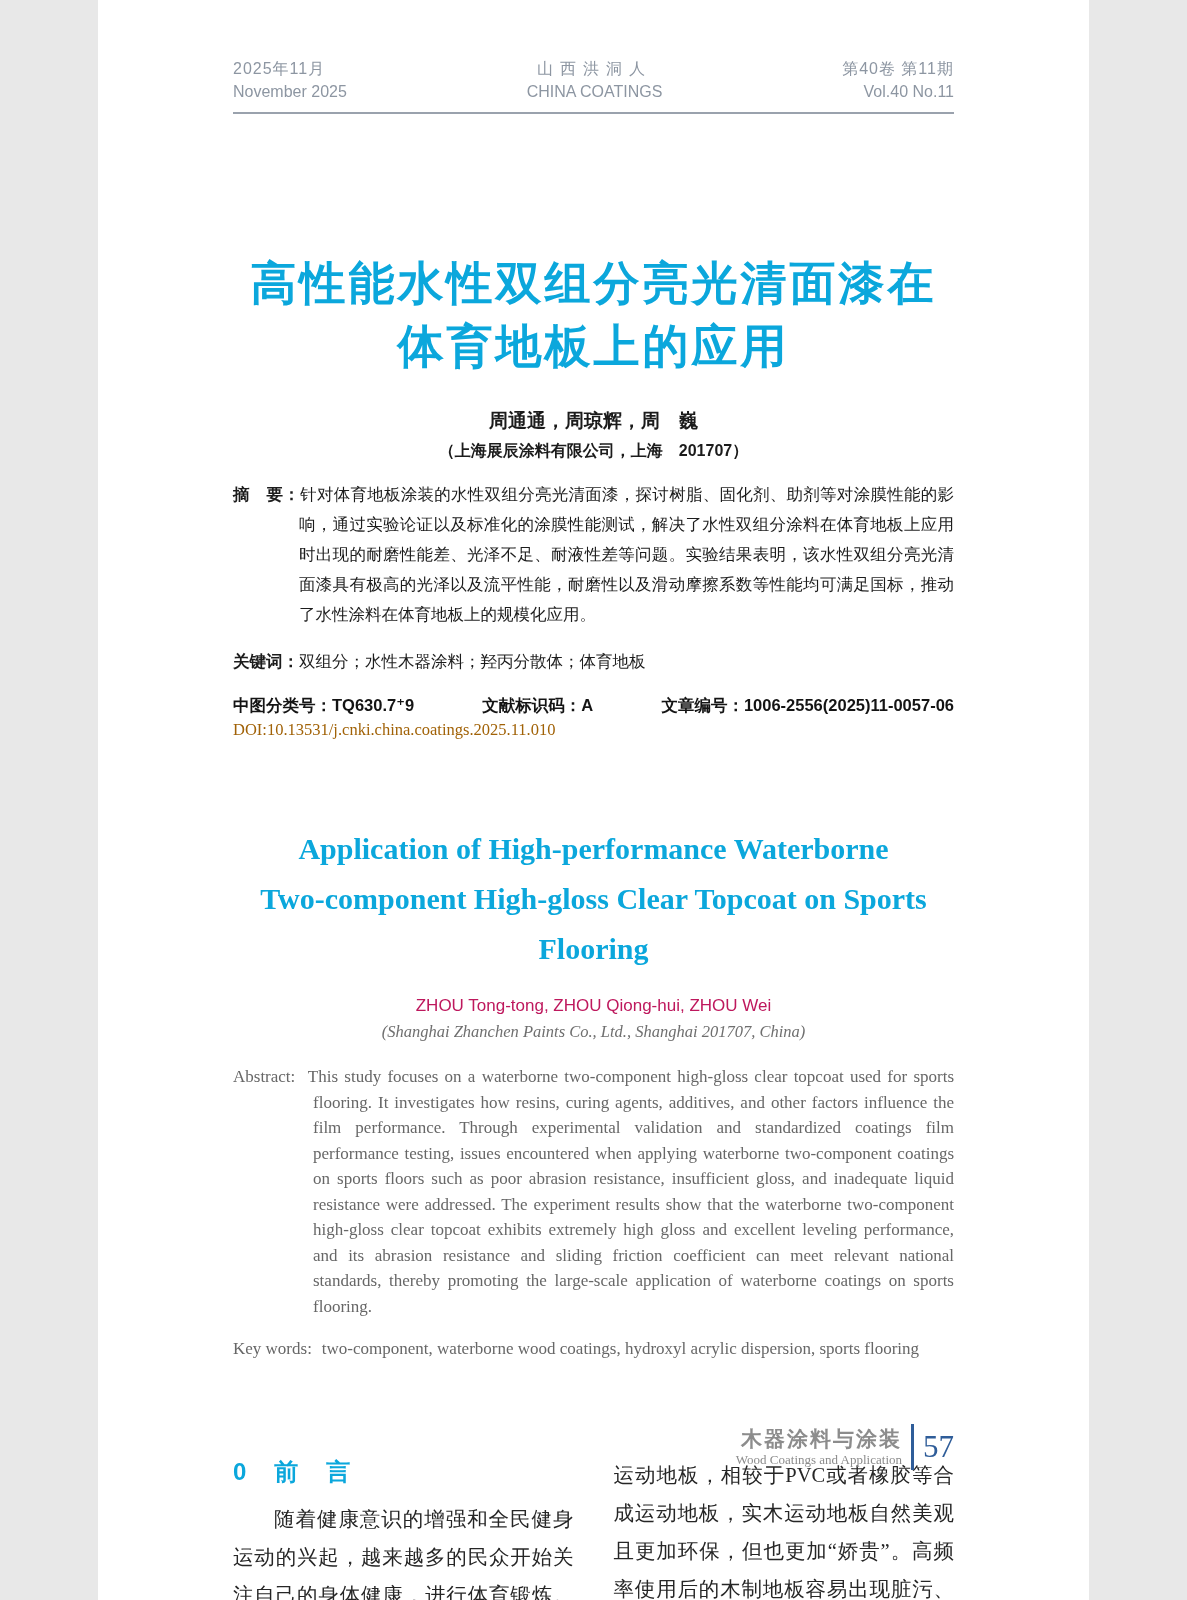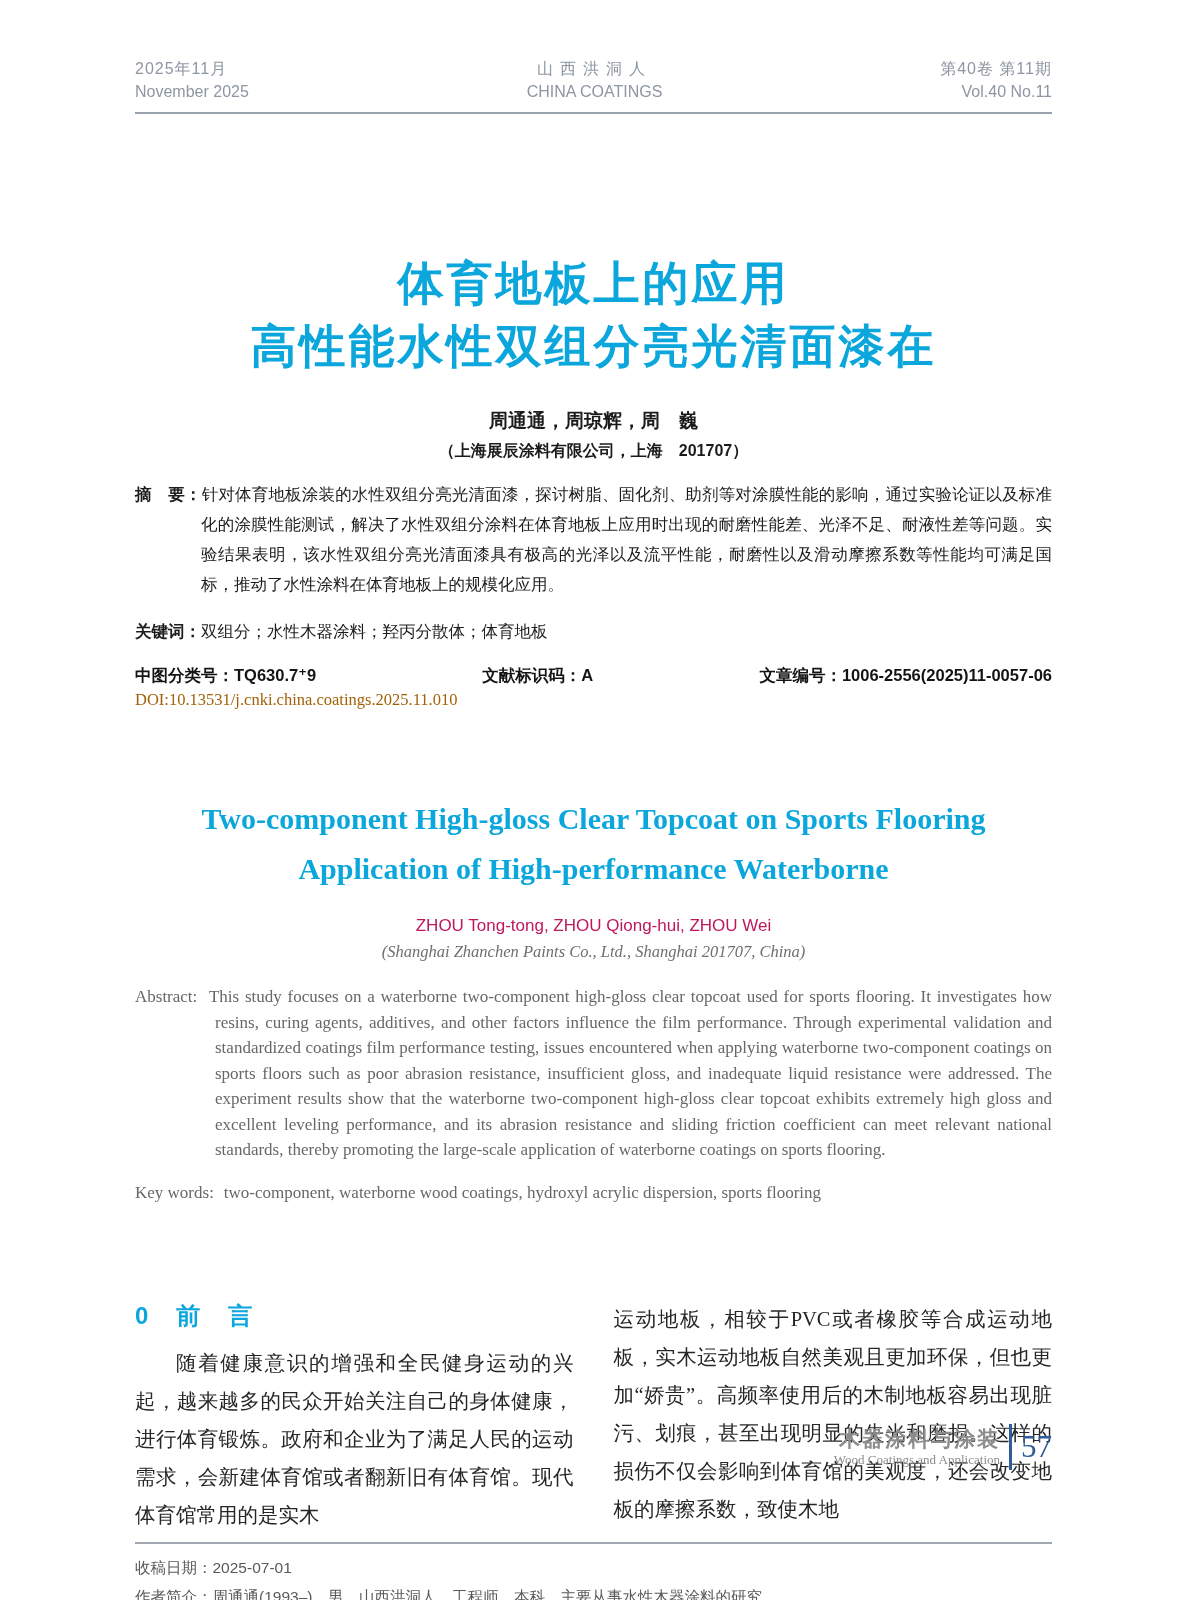--- a/index.html
+++ b/index.html
@@ -1,17 +1,17 @@
 <!DOCTYPE html>
 <html><head>
 <meta charset="utf-8">
 <style>
   html,body{margin:0;padding:0;background:#e8e8e8;}
   .page{
-    width:1187px;height:1600px;background:#ffffff;position:relative;
+    width:991px;height:1600px;background:#ffffff;position:relative;
     margin:0 auto;overflow:hidden;
     font-family:"Liberation Sans","DejaVu Sans",sans-serif;
   }
   .content{margin:0 135px;}
   
   .journal-header{
     display:flex;justify-content:space-between;align-items:flex-end;
     padding-top:57px;padding-bottom:9px;border-bottom:2px solid #9aa2ad;
     color:#8d96a2;font-size:16px;line-height:23px;
   }
@@ -107,22 +107,22 @@
         <div class="jh-cn">山西洪洞人</div>
         <div class="jh-en">CHINA COATINGS</div>
       </div>
       <div class="jh-col jh-right">
         <div class="jh-cn">第40卷 第11期</div>
         <div class="jh-en">Vol.40 No.11</div>
       </div>
     </div>
 
     <h1 class="title-cn" style="margin-bottom:0;">
+      <span style="display:block">高性能水性双组分亮光清面漆在</span>
       <span style="display:block">体育地板上的应用</span>
-      <span style="display:block">高性能水性双组分亮光清面漆在</span>
     </h1>
 
     <div class="authors-cn">周通通，周琼辉，周　巍</div>
     <div class="affil-cn">（上海展辰涂料有限公司，上海　201707）</div>
 
     <p class="abs-cn">
       <span class="lbl">摘　要：</span><span>针对体育地板涂装的水性双组分亮光清面漆，探讨树脂、固化剂、助剂等对涂膜性能的影响，通过实验论证以及标准化的涂膜性能测试，解决了水性双组分涂料在体育地板上应用时出现的耐磨性能差、光泽不足、耐液性差等问题。实验结果表明，该水性双组分亮光清面漆具有极高的光泽以及流平性能，耐磨性以及滑动摩擦系数等性能均可满足国标，推动了水性涂料在体育地板上的规模化应用。</span>
     </p>
 
     <p class="kw-cn">
@@ -131,22 +131,22 @@
 
     <div class="meta-row">
       <span>中图分类号：TQ630.7⁺9</span>
       <span>文献标识码：A</span>
       <span>文章编号：1006-2556(2025)11-0057-06</span>
     </div>
 
     <div class="doi-line">DOI:10.13531/j.cnki.china.coatings.2025.11.010</div>
 
     <h2 class="title-en" style="margin-bottom:0;">
+      <span style="display:block">Application of High-performance Waterborne</span>
       <span style="display:block">Two-component High-gloss Clear Topcoat on Sports Flooring</span>
-      <span style="display:block">Application of High-performance Waterborne</span>
     </h2>
 
     <div class="authors-en">ZHOU Tong-tong, ZHOU Qiong-hui, ZHOU Wei</div>
     <div class="affil-en">(Shanghai Zhanchen Paints Co., Ltd., Shanghai 201707, China)</div>
 
     <p class="abs-en">
       <span class="lbl">Abstract:</span>&nbsp;&nbsp;<span>This study focuses on a waterborne two-component high-gloss clear topcoat used for sports flooring. It investigates how resins, curing agents, additives, and other factors influence the film performance. Through experimental validation and standardized coatings film performance testing, issues encountered when applying waterborne two-component coatings on sports floors such as poor abrasion resistance, insufficient gloss, and inadequate liquid resistance were addressed. The experiment results show that the waterborne two-component high-gloss clear topcoat exhibits extremely high gloss and excellent leveling performance, and its abrasion resistance and sliding friction coefficient can meet relevant national standards, thereby promoting the large-scale application of waterborne coatings on sports flooring.</span>
     </p>
 
     <p class="kw-en">

